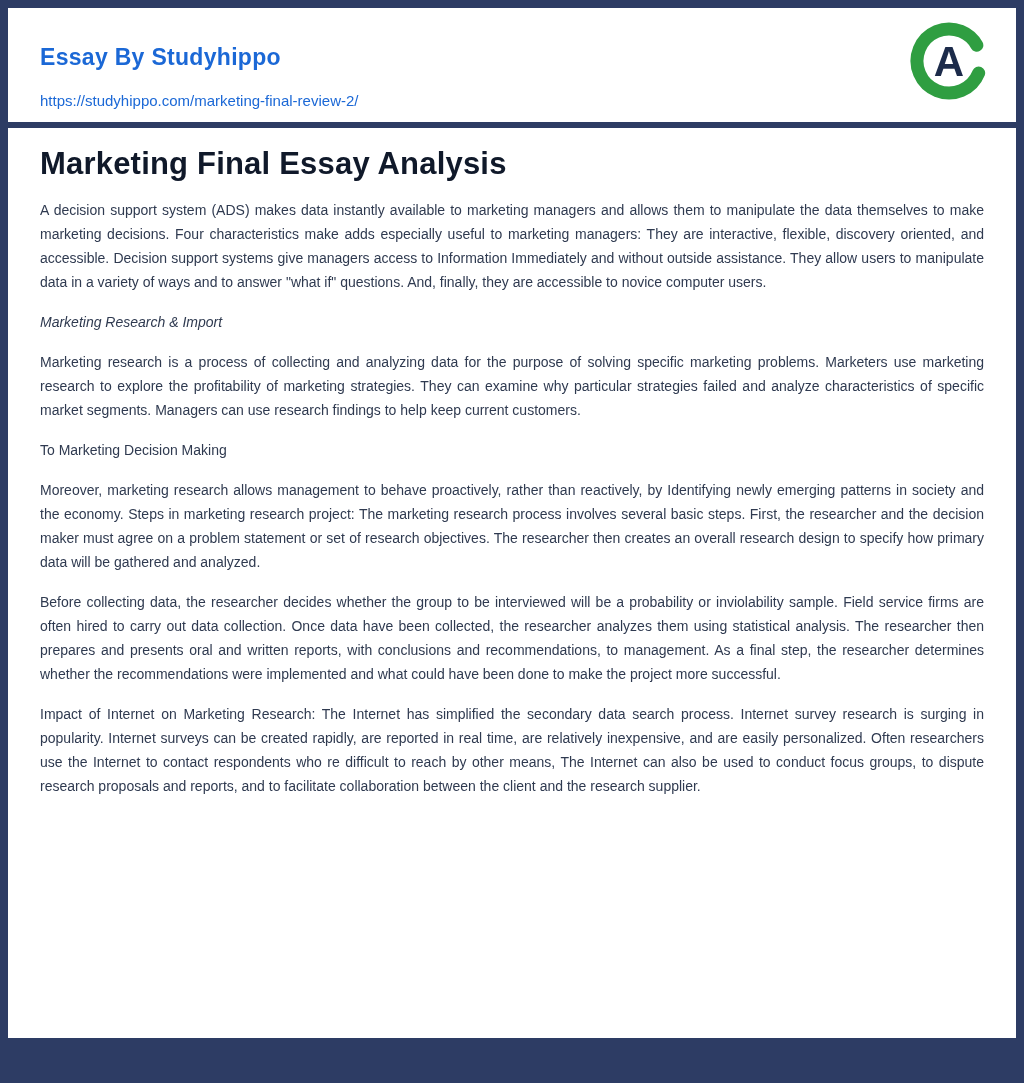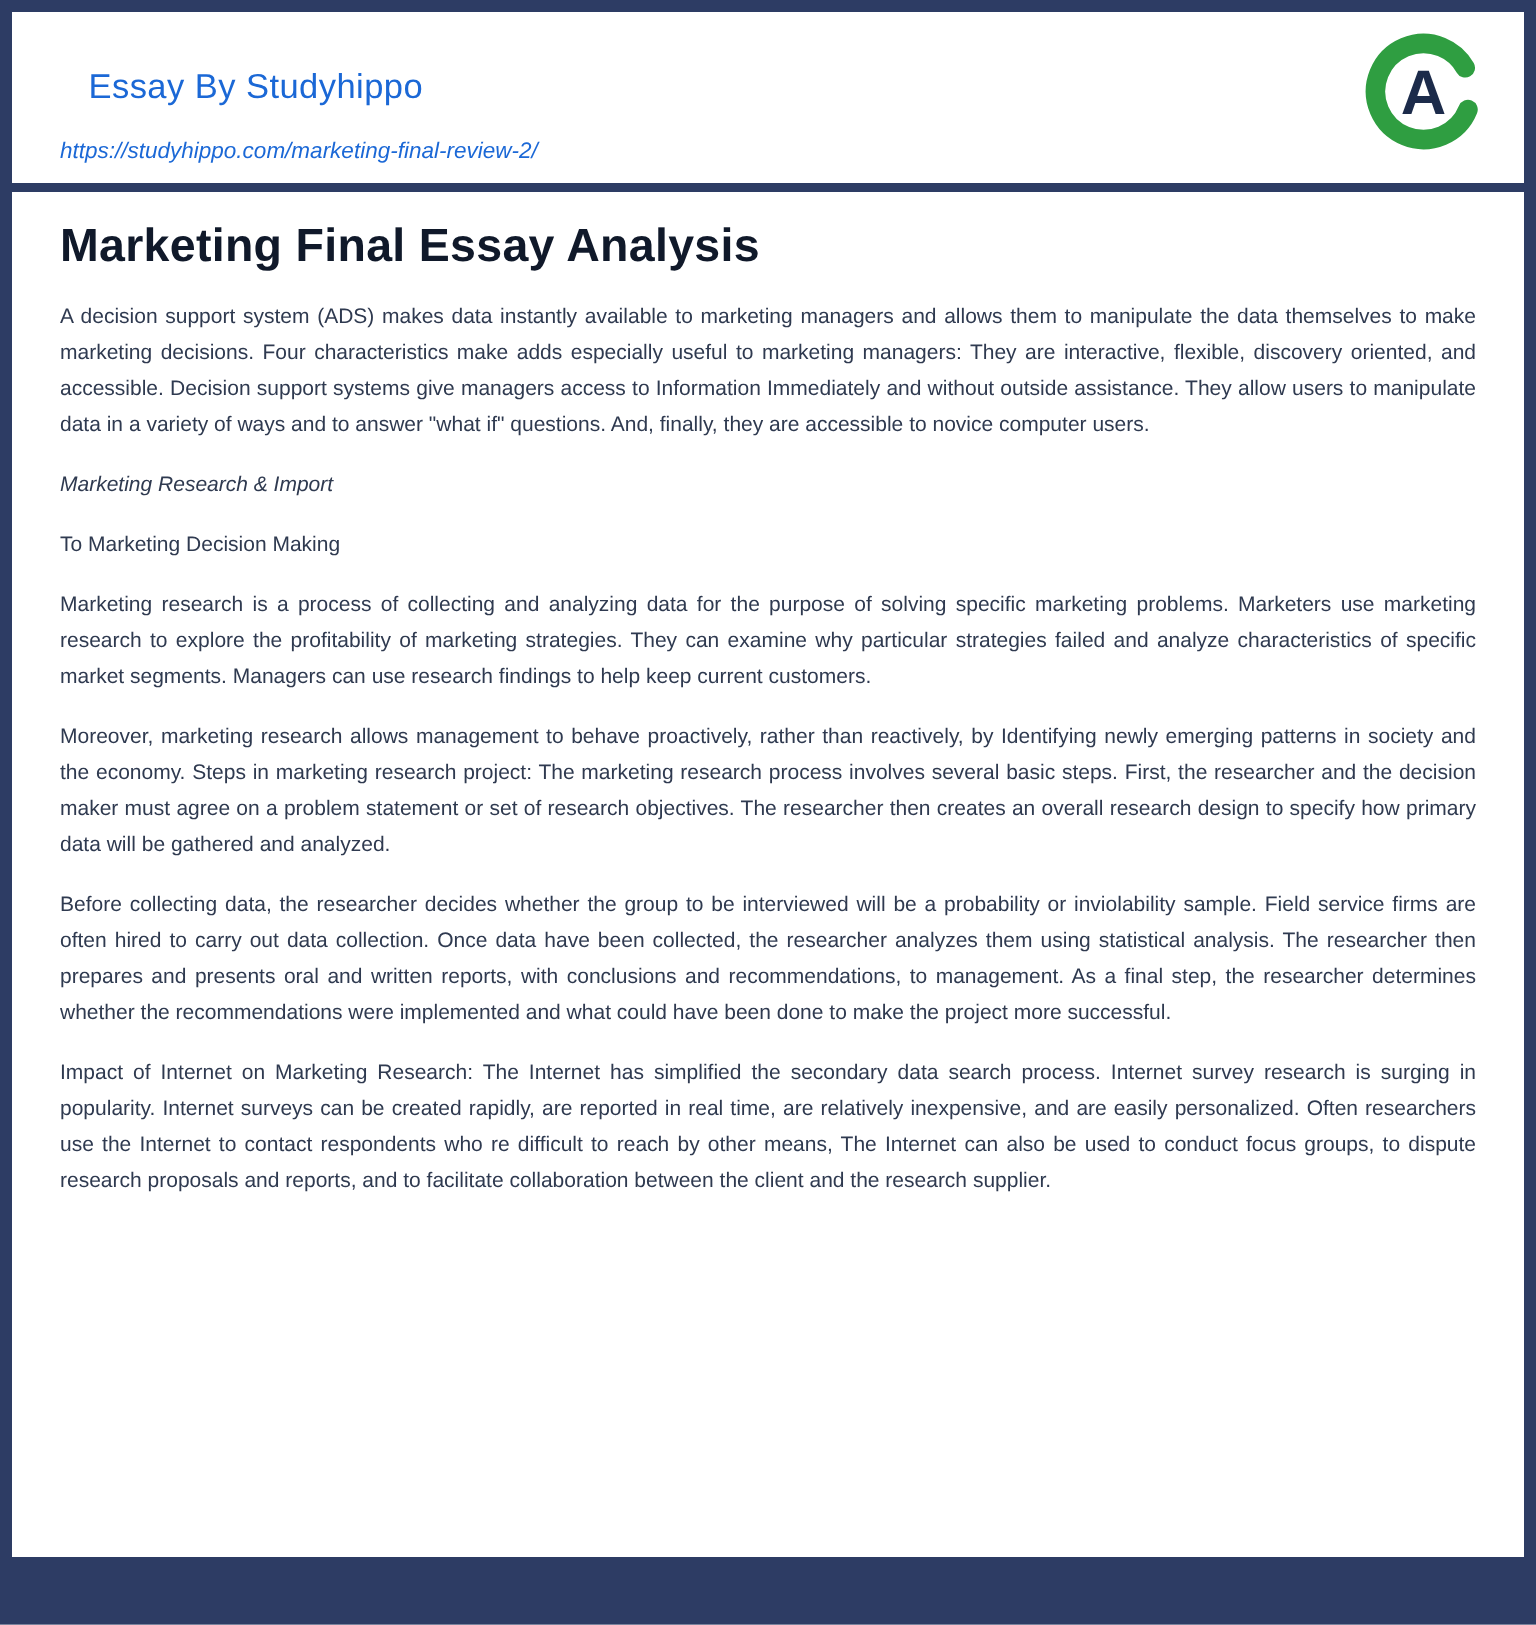--- a/index.html
+++ b/index.html
@@ -19,31 +19,29 @@
   }
   .header-card {
     top: 8px;
     height: 114px;
   }
   .site-title {
     position: absolute;
     left: 32px;
     top: 36px;
     font-size: 23px;
-    font-weight: 400;
+    font-weight: 700;
     letter-spacing: 0.3px;
     color: #1b68d6;
-    margin-left: 19px;
   }
   .site-url {
     position: absolute;
     left: 32px;
     top: 84px;
     font-size: 15px;
-    font-style: italic;
     color: #1b68d6;
     text-decoration: none;
     cursor: pointer;
   }
   .logo {
     position: absolute;
     right: 28px;
     top: 14px;
     width: 78px;
     height: 78px;
@@ -91,20 +89,20 @@
       <circle cx="39" cy="39" r="32" fill="none" stroke="#2f9e41" stroke-width="13" stroke-linecap="round" stroke-dasharray="172 30" transform="rotate(22 39 39)"></circle>
       <text x="39" y="54" text-anchor="middle" font-family="Liberation Sans, sans-serif" font-size="42" font-weight="800" fill="#1c2b4a">A</text>
     </svg>
   </div>
 </header>
 
 <main class="card content-card">
   <h1 class="article-title">Marketing Final Essay Analysis</h1>
   <p>A decision support system (ADS) makes data instantly available to marketing managers and allows them to manipulate the data themselves to make marketing decisions. Four characteristics make adds especially useful to marketing managers: They are interactive, flexible, discovery oriented, and accessible. Decision support systems give managers access to Information Immediately and without outside assistance. They allow users to manipulate data in a variety of ways and to answer "what if" questions. And, finally, they are accessible to novice computer users.</p>
   <p class="italic">Marketing Research &amp; Import</p>
+  <p>Marketing research is a process of collecting and analyzing data for the purpose of solving specific marketing problems. Marketers use marketing research to explore the profitability of marketing strategies. They can examine why particular strategies failed and analyze characteristics of specific market segments. Managers can use research findings to help keep current customers.</p>
   <p>To Marketing Decision Making</p>
-  <p>Marketing research is a process of collecting and analyzing data for the purpose of solving specific marketing problems. Marketers use marketing research to explore the profitability of marketing strategies. They can examine why particular strategies failed and analyze characteristics of specific market segments. Managers can use research findings to help keep current customers.</p>
   <p>Moreover, marketing research allows management to behave proactively, rather than reactively, by Identifying newly emerging patterns in society and the economy. Steps in marketing research project: The marketing research process involves several basic steps. First, the researcher and the decision maker must agree on a problem statement or set of research objectives. The researcher then creates an overall research design to specify how primary data will be gathered and analyzed.</p>
   <p>Before collecting data, the researcher decides whether the group to be interviewed will be a probability or inviolability sample. Field service firms are often hired to carry out data collection. Once data have been collected, the researcher analyzes them using statistical analysis. The researcher then prepares and presents oral and written reports, with conclusions and recommendations, to management. As a final step, the researcher determines whether the recommendations were implemented and what could have been done to make the project more successful.</p>
   <p>Impact of Internet on Marketing Research: The Internet has simplified the secondary data search process. Internet survey research is surging in popularity. Internet surveys can be created rapidly, are reported in real time, are relatively inexpensive, and are easily personalized. Often researchers use the Internet to contact respondents who re difficult to reach by other means, The Internet can also be used to conduct focus groups, to dispute research proposals and reports, and to facilitate collaboration between the client and the research supplier.</p>
 </main>
 
 <div class="footer-band"></div>
 
 </body></html>

